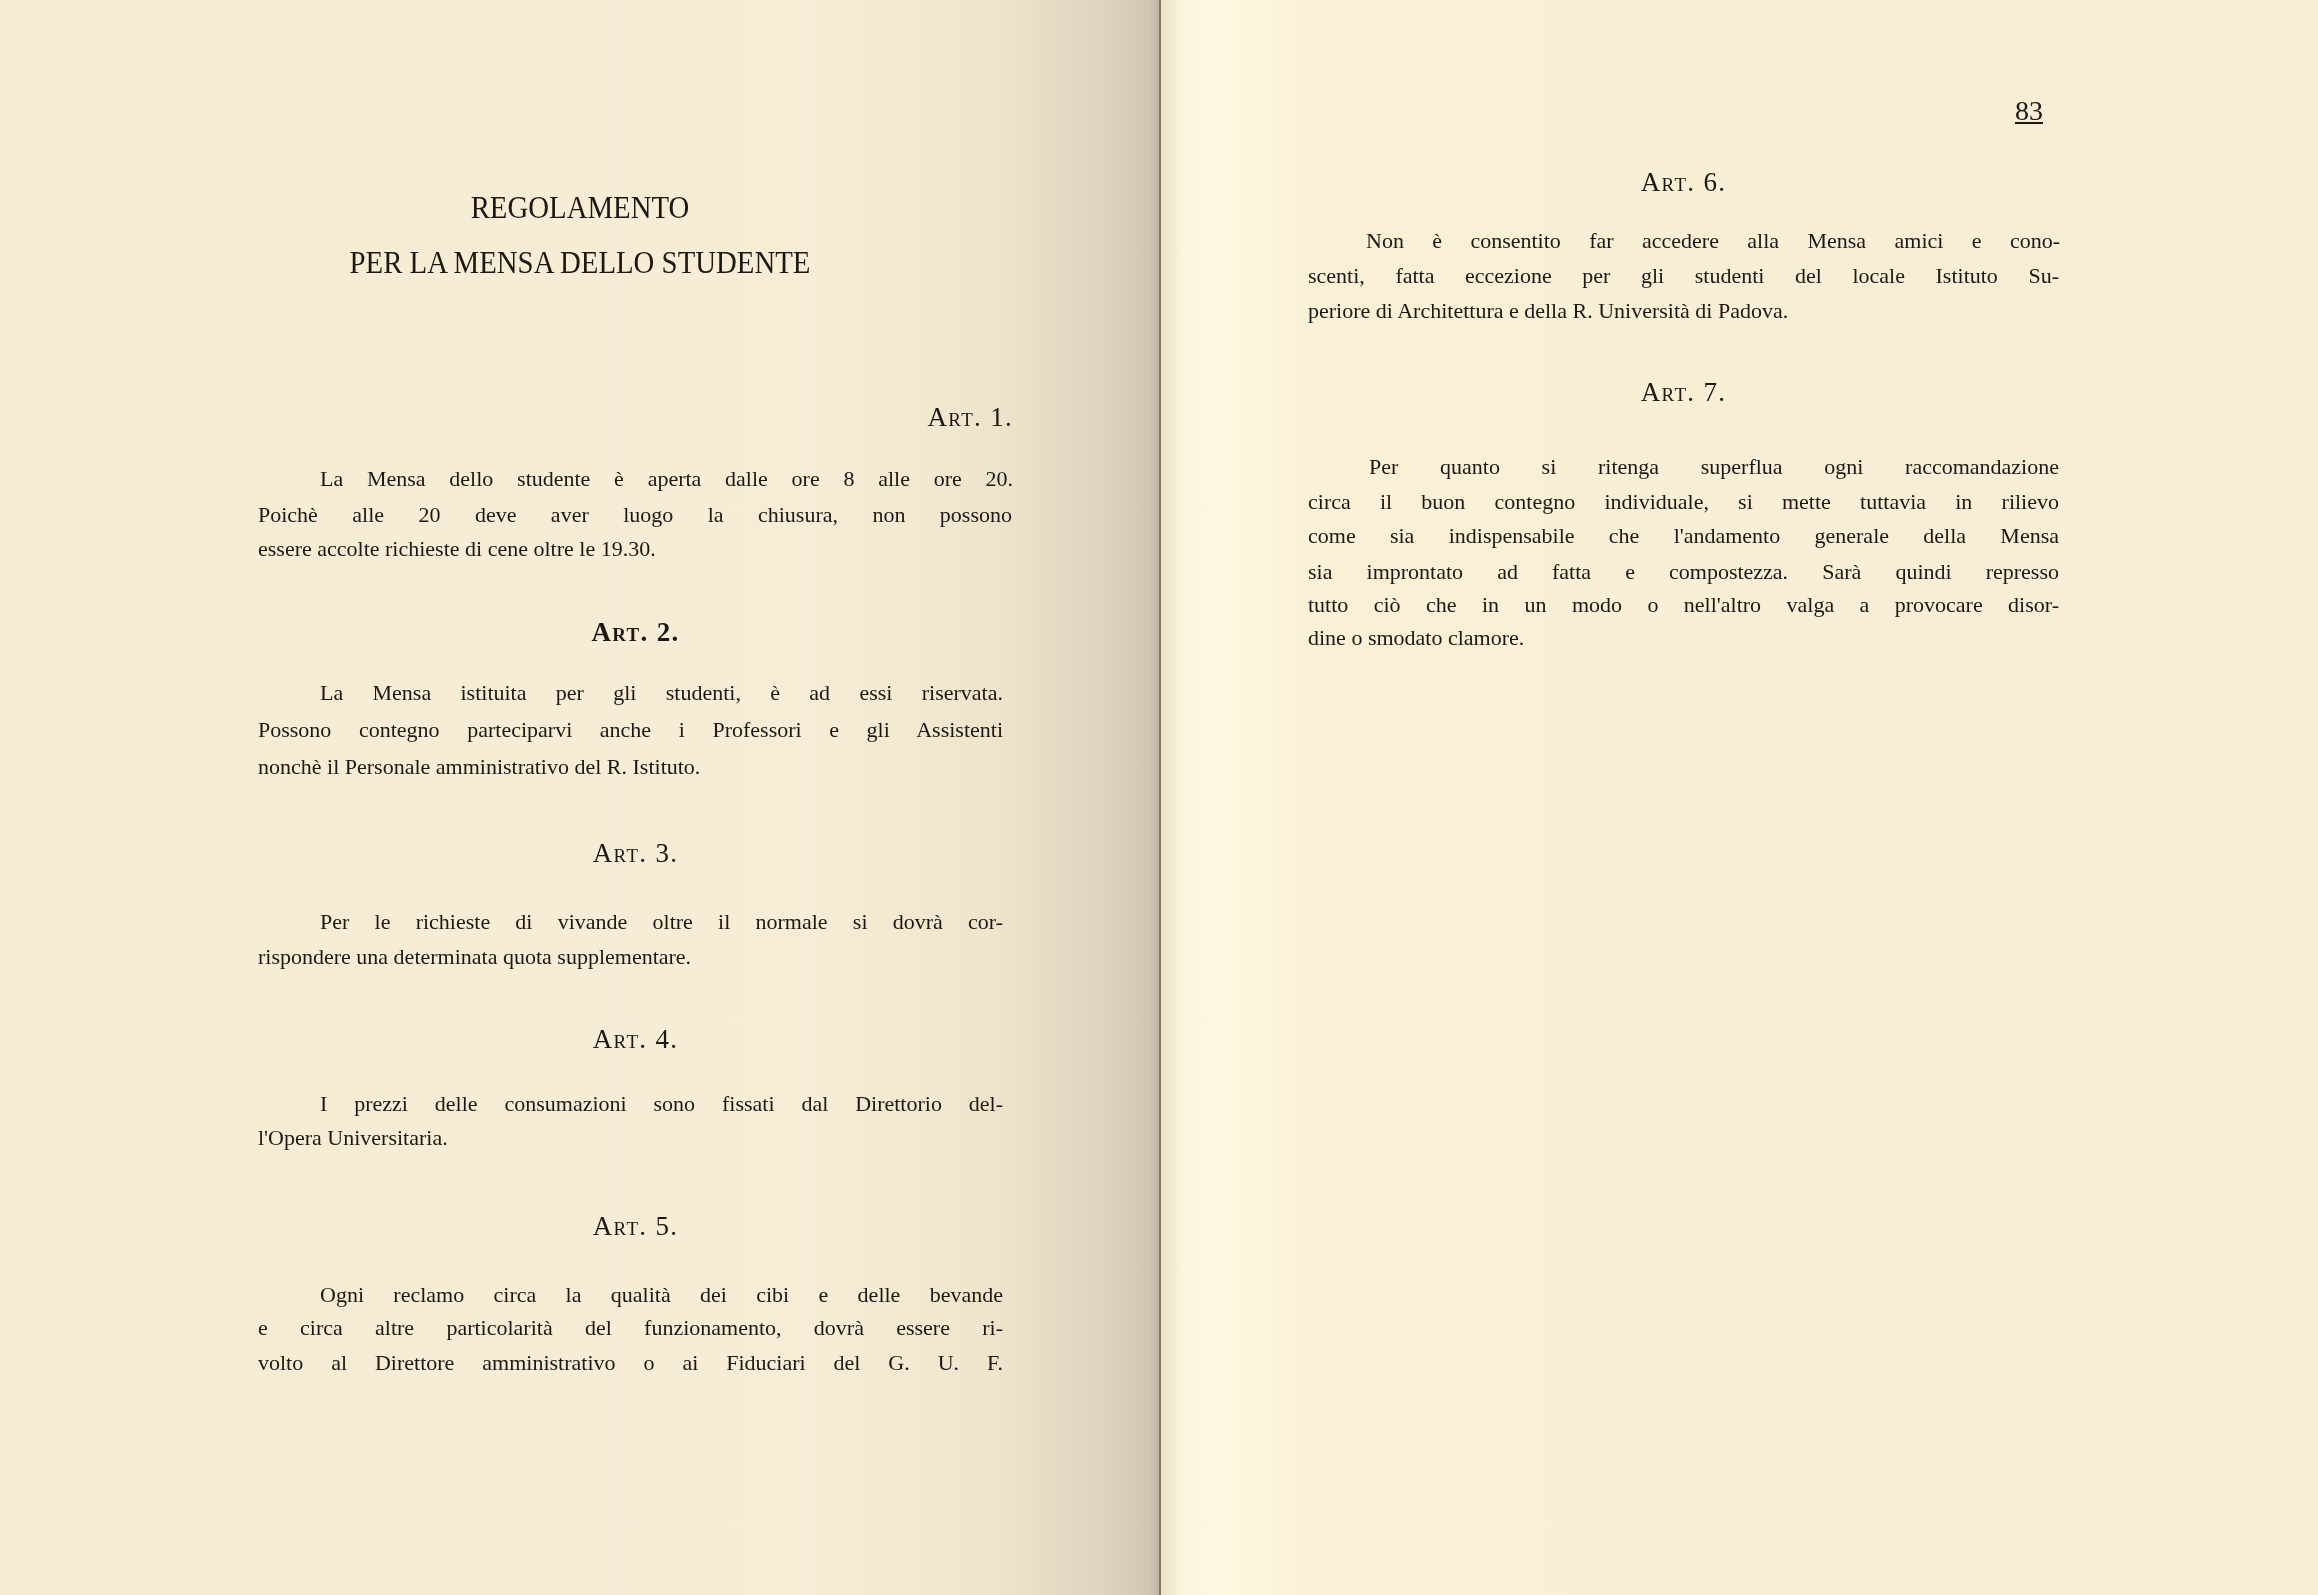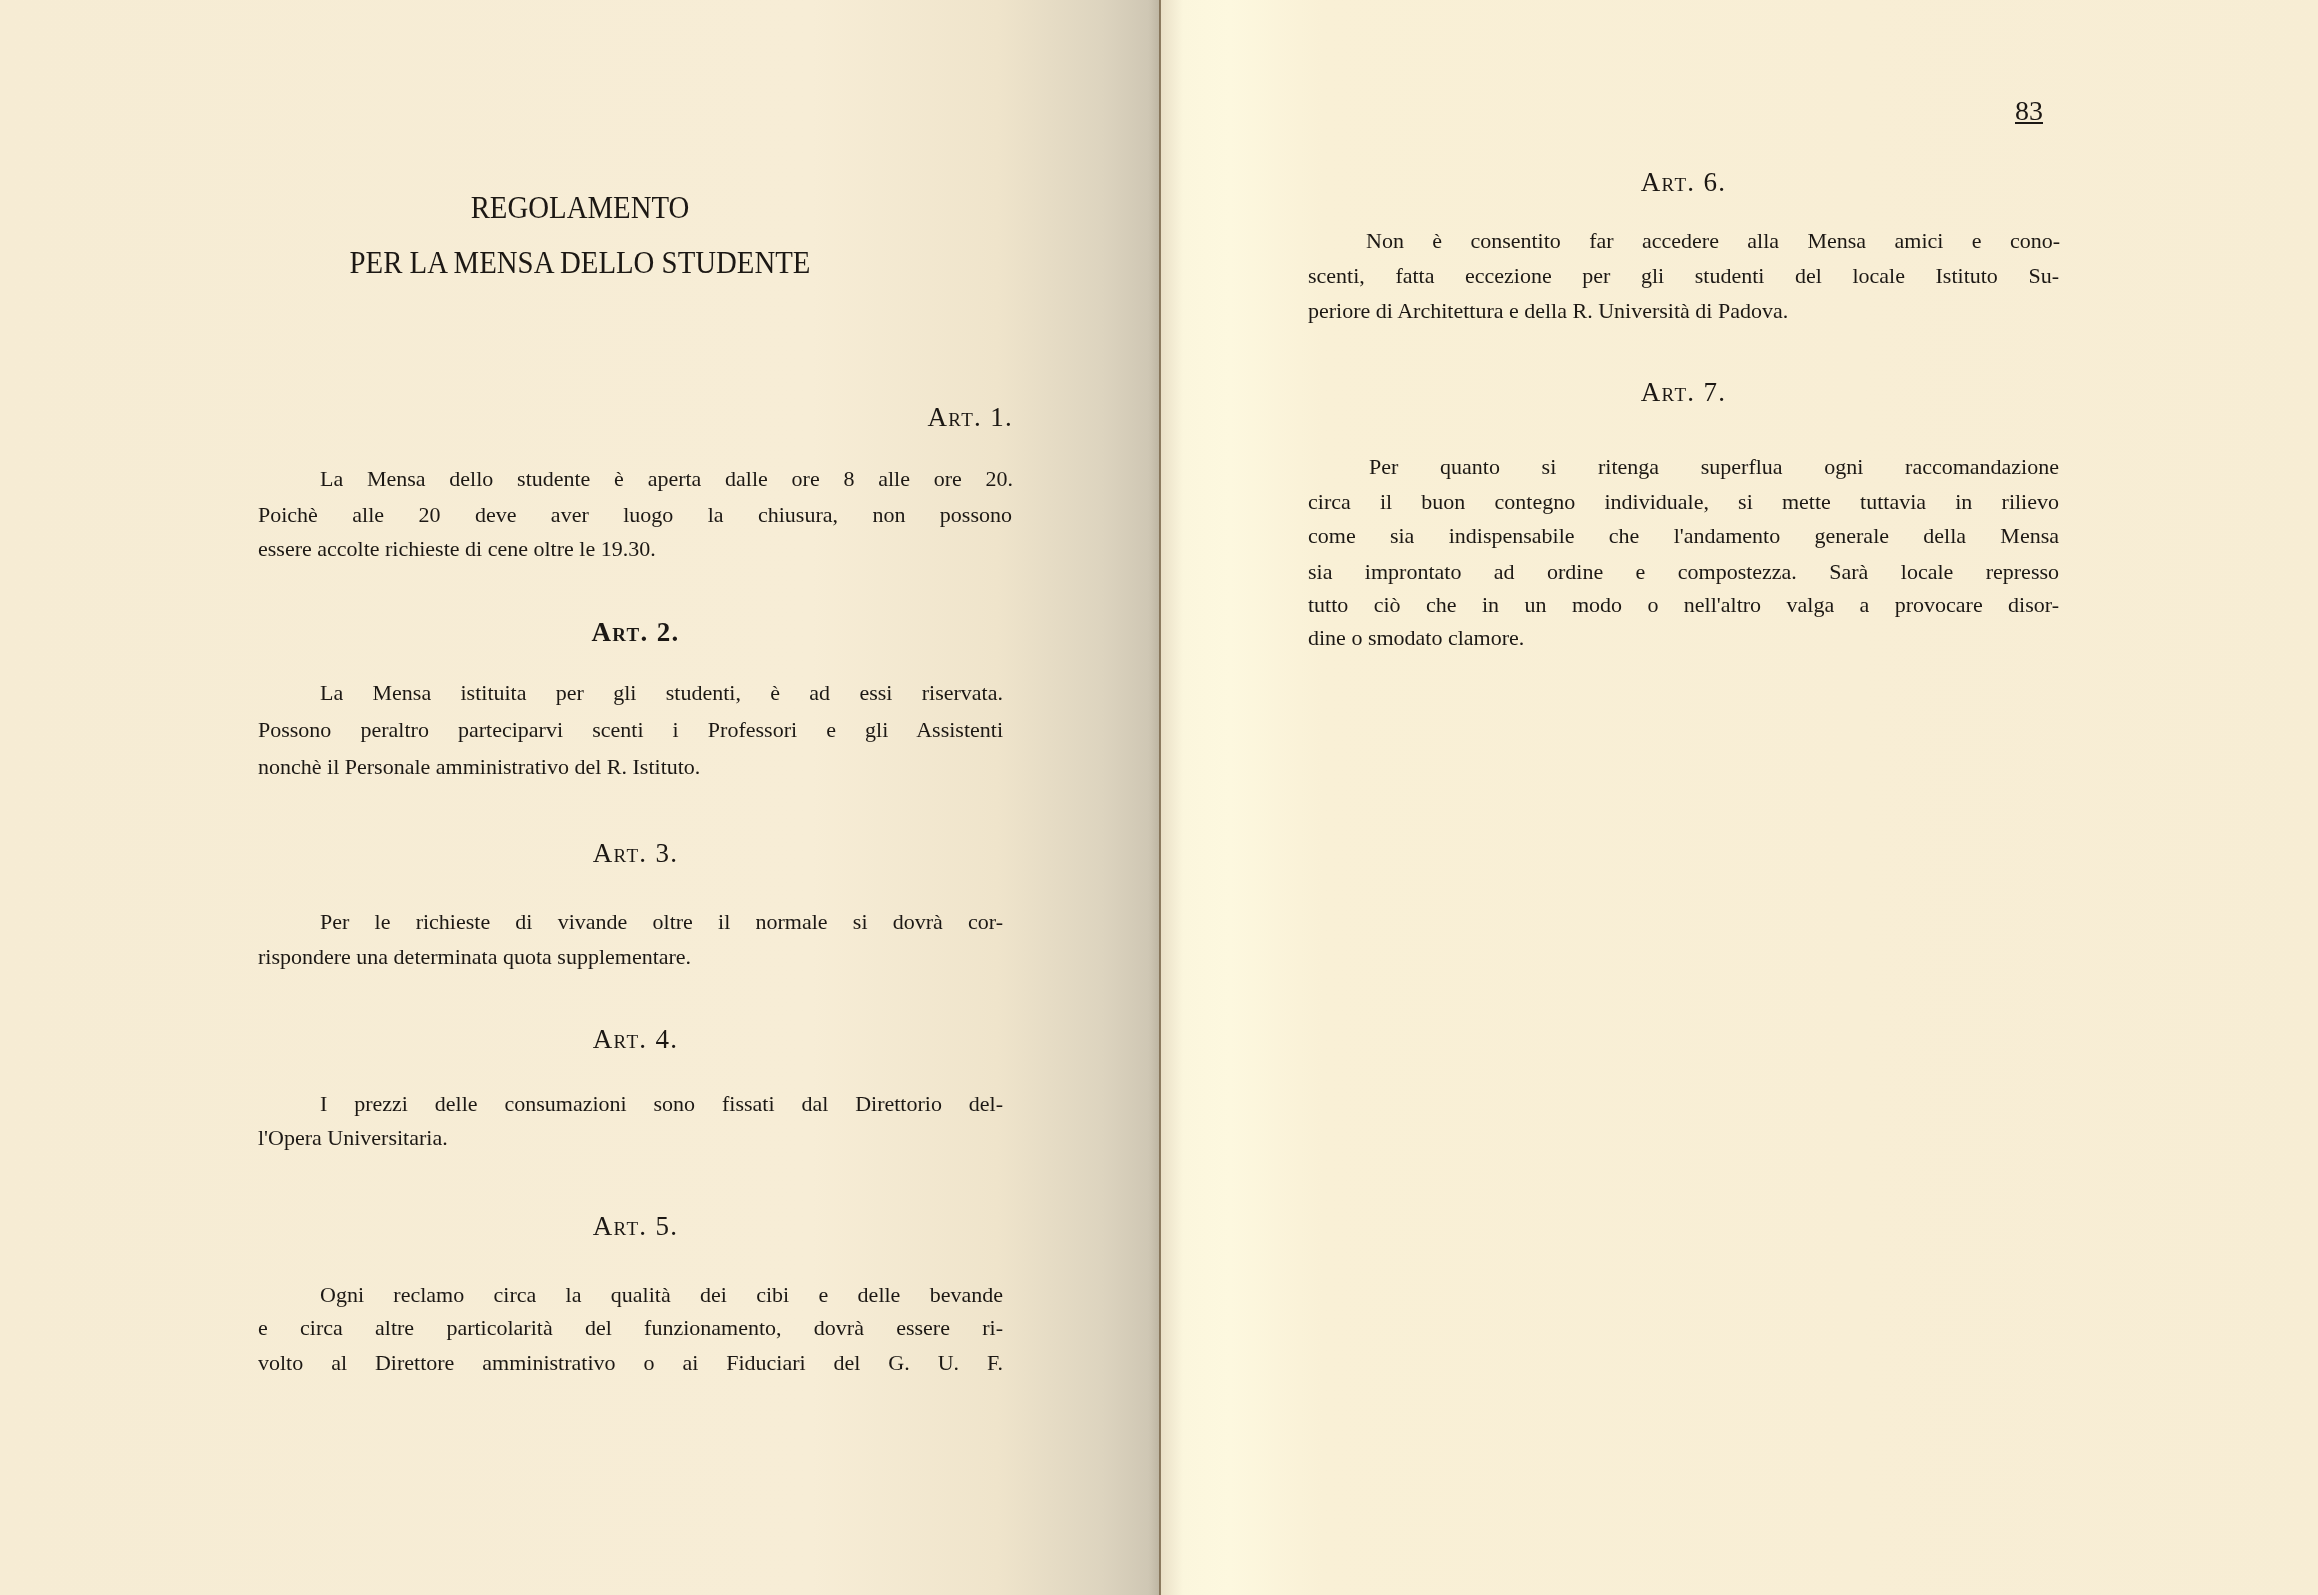--- a/index.html
+++ b/index.html
@@ -48,21 +48,21 @@
 <div class="title" style="top:189px;">REGOLAMENTO</div>
 <div class="title" style="top:244px;">PER LA MENSA DELLO STUDENTE</div>
 
 <div class="art" style="left:258px;width:755px;top:402px;text-align:right;">Art. 1.</div>
 <div class="line" style="left:320px;width:693px;top:466px;">La Mensa dello studente è aperta dalle ore 8 alle ore 20.</div>
 <div class="line" style="left:258px;width:754px;top:502px;">Poichè alle 20 deve aver luogo la chiusura, non possono</div>
 <div class="line last" style="left:258px;width:754px;top:536px;">essere accolte richieste di cene oltre le 19.30.</div>
 
 <div class="art" style="left:258px;width:755px;top:617px;font-weight:bold;">Art. 2.</div>
 <div class="line" style="left:320px;width:683px;top:680px;">La Mensa istituita per gli studenti, è ad essi riservata.</div>
-<div class="line" style="left:258px;width:745px;top:717px;">Possono peraltro parteciparvi scenti i Professori e gli Assistenti</div>
+<div class="line" style="left:258px;width:745px;top:717px;">Possono contegno parteciparvi anche i Professori e gli Assistenti</div>
 <div class="line last" style="left:258px;width:745px;top:754px;">nonchè il Personale amministrativo del R. Istituto.</div>
 
 <div class="art" style="left:258px;width:755px;top:838px;">Art. 3.</div>
 <div class="line" style="left:320px;width:683px;top:909px;">Per le richieste di vivande oltre il normale si dovrà cor-</div>
 <div class="line last" style="left:258px;width:745px;top:944px;">rispondere una determinata quota supplementare.</div>
 
 <div class="art" style="left:258px;width:755px;top:1024px;">Art. 4.</div>
 <div class="line" style="left:320px;width:683px;top:1091px;">I prezzi delle consumazioni sono fissati dal Direttorio del-</div>
 <div class="line last" style="left:258px;width:745px;top:1125px;">l'Opera Universitaria.</div>
 
@@ -75,16 +75,16 @@
 
 <div class="art" style="left:1308px;width:751px;top:167px;">Art. 6.</div>
 <div class="line" style="left:1366px;width:694px;top:228px;">Non è consentito far accedere alla Mensa amici e cono-</div>
 <div class="line" style="left:1308px;width:751px;top:263px;">scenti, fatta eccezione per gli studenti del locale Istituto Su-</div>
 <div class="line last" style="left:1308px;width:751px;top:298px;">periore di Architettura e della R. Università di Padova.</div>
 
 <div class="art" style="left:1308px;width:751px;top:377px;">Art. 7.</div>
 <div class="line" style="left:1369px;width:690px;top:454px;">Per quanto si ritenga superflua ogni raccomandazione</div>
 <div class="line" style="left:1308px;width:751px;top:489px;">circa il buon contegno individuale, si mette tuttavia in rilievo</div>
 <div class="line" style="left:1308px;width:751px;top:523px;">come sia indispensabile che l'andamento generale della Mensa</div>
-<div class="line" style="left:1308px;width:751px;top:559px;">sia improntato ad ordine e compostezza. Sarà locale represso</div>
+<div class="line" style="left:1308px;width:751px;top:559px;">sia improntato ad fatta e compostezza. Sarà quindi represso</div>
 <div class="line" style="left:1308px;width:751px;top:592px;">tutto ciò che in un modo o nell'altro valga a provocare disor-</div>
 <div class="line last" style="left:1308px;width:751px;top:625px;">dine o smodato clamore.</div>
 
 
 </body></html>

